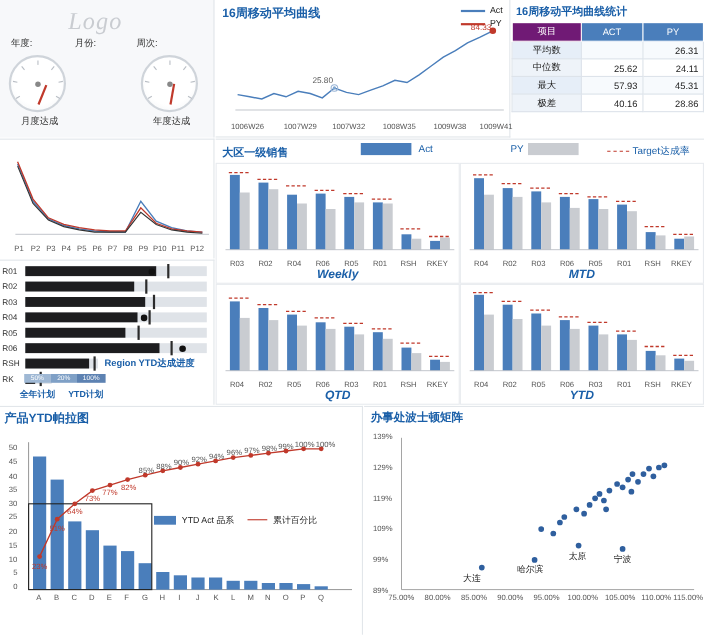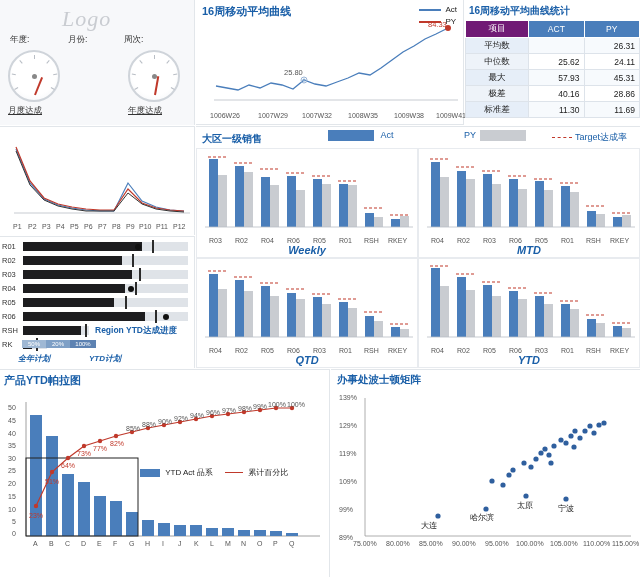--- a/index.html
+++ b/index.html
@@ -26,21 +26,21 @@
   .fl3 { position:absolute; left:118px; }
 
   .gauge { position:absolute; top:50px; width:56px; }
   .gauge .dial { width:52px; height:52px; border-radius:50%; border:2px solid #cfd4da;
                  background:radial-gradient(circle at 50% 45%, #ffffff 60%, #f0f2f5 100%); position:relative; }
   .gauge .needle { position:absolute; left:50%; top:50%; width:2px; height:19px; background:#c0392b;
                    transform-origin:50% 100%; }
   .gauge .hub { position:absolute; left:50%; top:50%; width:5px; height:5px; margin:-2.5px 0 0 -2.5px;
                 background:#888; border-radius:50%; }
   .gauge .tick { position:absolute; left:50%; top:3px; width:1px; height:4px; background:#b9bec5; transform-origin:50% 23px; }
-  .gauge .lbl { font-size:8.5px; color:#333; margin-top:3px;text-decoration:underline; }
+  .gauge .lbl { text-align:center; font-size:8.5px; color:#333; margin-top:3px; }
   #g1 { left:8px; } #g2 { left:68px; } #g3 { left:128px; }
 
   
   #week-line { left:196px; top:0; width:268px; height:125px; border-right:1px solid #e2e6ea; border-bottom:1px solid #e2e6ea; }
   #week-line .hdr { position:absolute; left:6px; top:4px; font-size:11px; font-weight:bold; color:#1a5fa8; }
   .legend-inline { position:absolute; right:6px; top:5px; font-size:8px; }
   .legend-inline div { margin-bottom:3px; white-space:nowrap; }
   .lg-swatch { display:inline-block; width:22px; height:2px; vertical-align:middle; margin-right:4px; }
 
   
@@ -83,21 +83,21 @@
   .rrow { position:absolute; left:2px; height:11px; font-size:7.5px; }
   .rlab { position:absolute; left:0; top:1px; width:20px; text-align:left; color:#333; }
   .rtrack { position:absolute; left:21px; top:1px; height:9px; background:#dfe3e8; }
   .rfill { position:absolute; left:0; top:0; height:9px; background:#1d1d1f; }
   .rmark { position:absolute; top:-2px; width:1.5px; height:13px; background:#2b2b2b; }
   .rdot  { position:absolute; top:1.5px; width:6px; height:6px; border-radius:50%; background:#111; }
   #region .cap { position:absolute; left:95px; top:88px; font-size:8.5px; font-weight:bold; color:#1a5fa8; }
   #region .legend2 { position:absolute; left:22px; top:103px; font-size:7px; }
   #region .seg { display:inline-block; height:8px; vertical-align:middle; text-align:center; color:#fff; font-size:6px; line-height:8px; }
   #region .bl { position:absolute; left:18px; top:116px; font-size:8px; color:#1a5fa8; }
-  #region .bl b { margin-right:39px;font-style:italic; }
+  #region .bl b { margin-right:12px; }
 
   
   #pareto { left:0; top:369px; width:330px; height:208px; border-top:1px solid #e2e6ea; border-right:1px solid #e2e6ea; }
   #pareto .t { position:absolute; left:4px; top:3px; font-size:11px; font-weight:bold; color:#1a5fa8; }
 
   
   #scatter { left:331px; top:369px; width:309px; height:208px; border-top:1px solid #e2e6ea; }
   #scatter .t { position:absolute; left:6px; top:3px; font-size:10.5px; font-weight:bold; color:#1a5fa8; }
 
   .axlab { position:absolute; font-size:7px; color:#555; }
@@ -191,25 +191,20 @@
     </tr>
     <tr>
       <td class="k">最大</td>
       <td>57.93</td>
       <td>45.31</td>
     </tr>
     <tr>
       <td class="k">极差</td>
       <td>40.16</td>
       <td>28.86</td>
-    </tr>
-    <tr>
-      <td class="k">标准差</td>
-      <td>11.30</td>
-      <td>11.69</td>
     </tr>
   </tbody>
     </table>
 </div>
 
 <div class="panel" id="trend">
   <svg width="195" height="80" style="position:absolute;left:0;top:16px">
     <line x1="14" y1="70" x2="190" y2="70" stroke="#b9bec5" stroke-width="0.8"></line>
     <polyline fill="none" stroke="#4a7ebb" stroke-width="1.2" points="16,6 30,40 44,56 58,62 72,65 86,67 100,68 114,68 128,40 142,58 156,64 170,67 184,68"></polyline>
     <polyline fill="none" stroke="#c0392b" stroke-width="1.2" points="16,4 30,38 44,55 58,61 72,64 86,66 100,67 114,67 128,46 142,60 156,65 170,67 184,68"></polyline>

